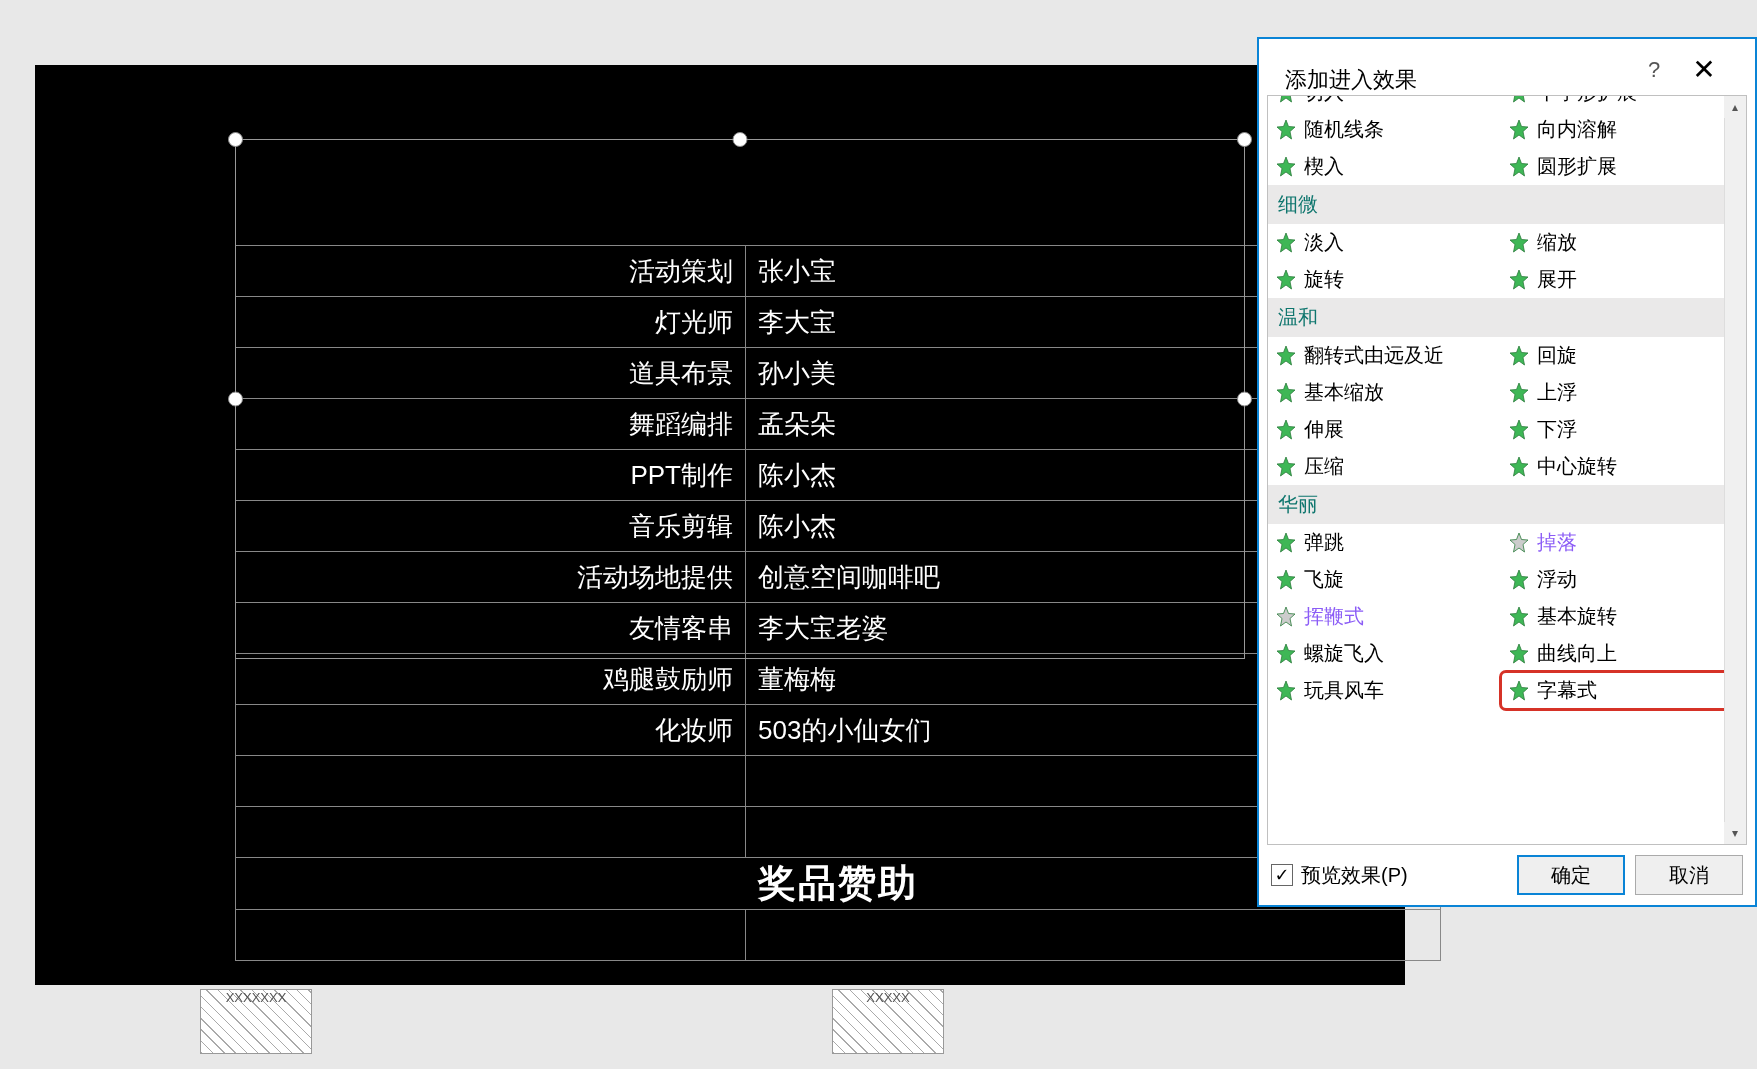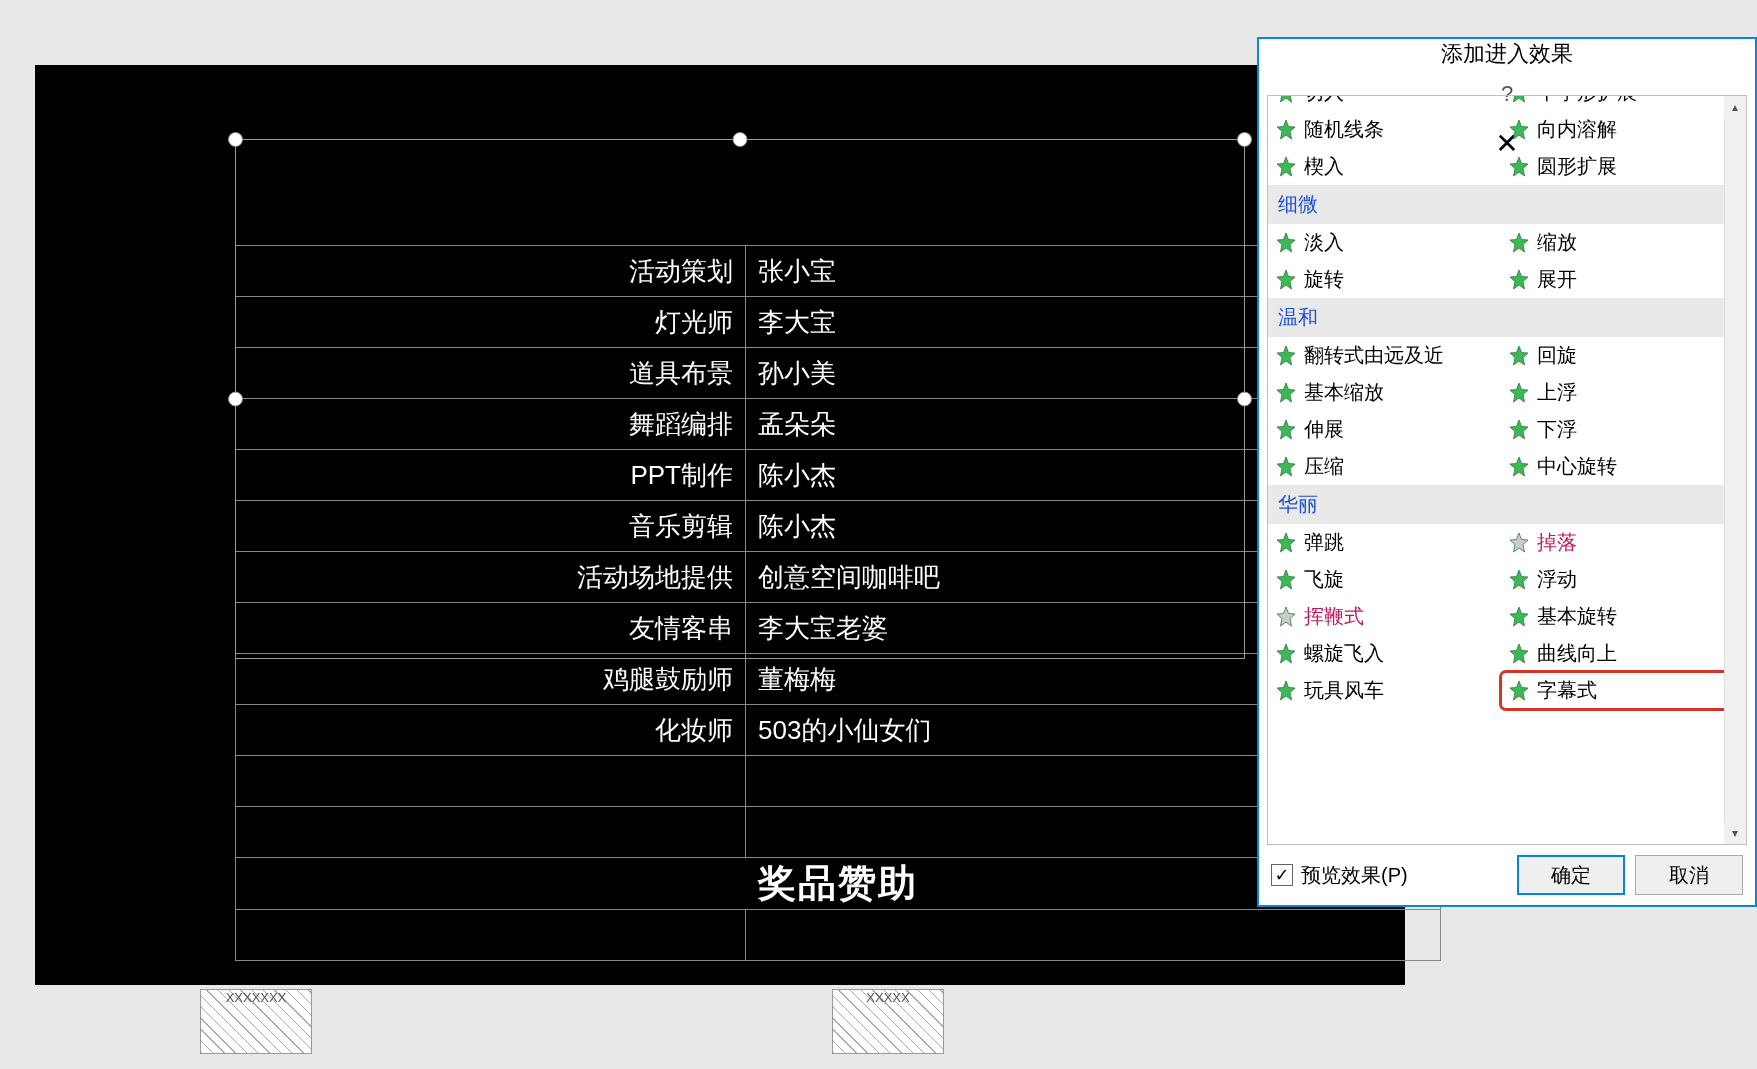--- a/index.html
+++ b/index.html
@@ -69,25 +69,24 @@
       position: absolute;
       right: 0;
       top: 37px;
       width: 500px;
       background: #fff;
       border: 2px solid #0a84d6;
       font-size: 20px;
     }
     .dialog-titlebar {
       display: flex;
-      align-items: center;
+      align-items: flex-end;
       height: 56px;
       padding: 0 26px;
       background: #fff;
-      flex-direction: column;
     }
     .dialog-title { flex: 1; font-size: 22px; }
     .help-btn {
       width: 50px;
       height: 50px;
       text-align: center;
       font-size: 22px;
       line-height: 50px;
       color: #555;
       cursor: pointer;
@@ -133,35 +132,35 @@
     .scroll-arrow.up { top: 0; }
     .scroll-arrow.down { bottom: 0; }
     .effects-inner {
       padding-right: 12px;
       display: flex;
       flex-wrap: wrap;
     }
     .effect-group-header {
       width: 100%;
       background: #eae9e9;
-      color: #1d4ed8;
+      color: #0f766e;
       padding: 6px 10px;
       font-size: 20px;
       font-weight: normal;
     }
     .effect-item {
       width: 50%;
       display: flex;
       align-items: center;
       padding: 5px 8px 5px 6px;
       cursor: pointer;
       white-space: nowrap;
       overflow: hidden;
     }
-    .effect-item.disabled { color: #be185d; }
+    .effect-item.disabled { color: #8b5cf6; }
     .effect-item.highlighted {
       outline: 3px solid #d63227;
       outline-offset: -1px;
       border-radius: 5px;
     }
     .star-icon {
       width: 24px;
       height: 24px;
       margin-right: 6px;
       flex-shrink: 0;

